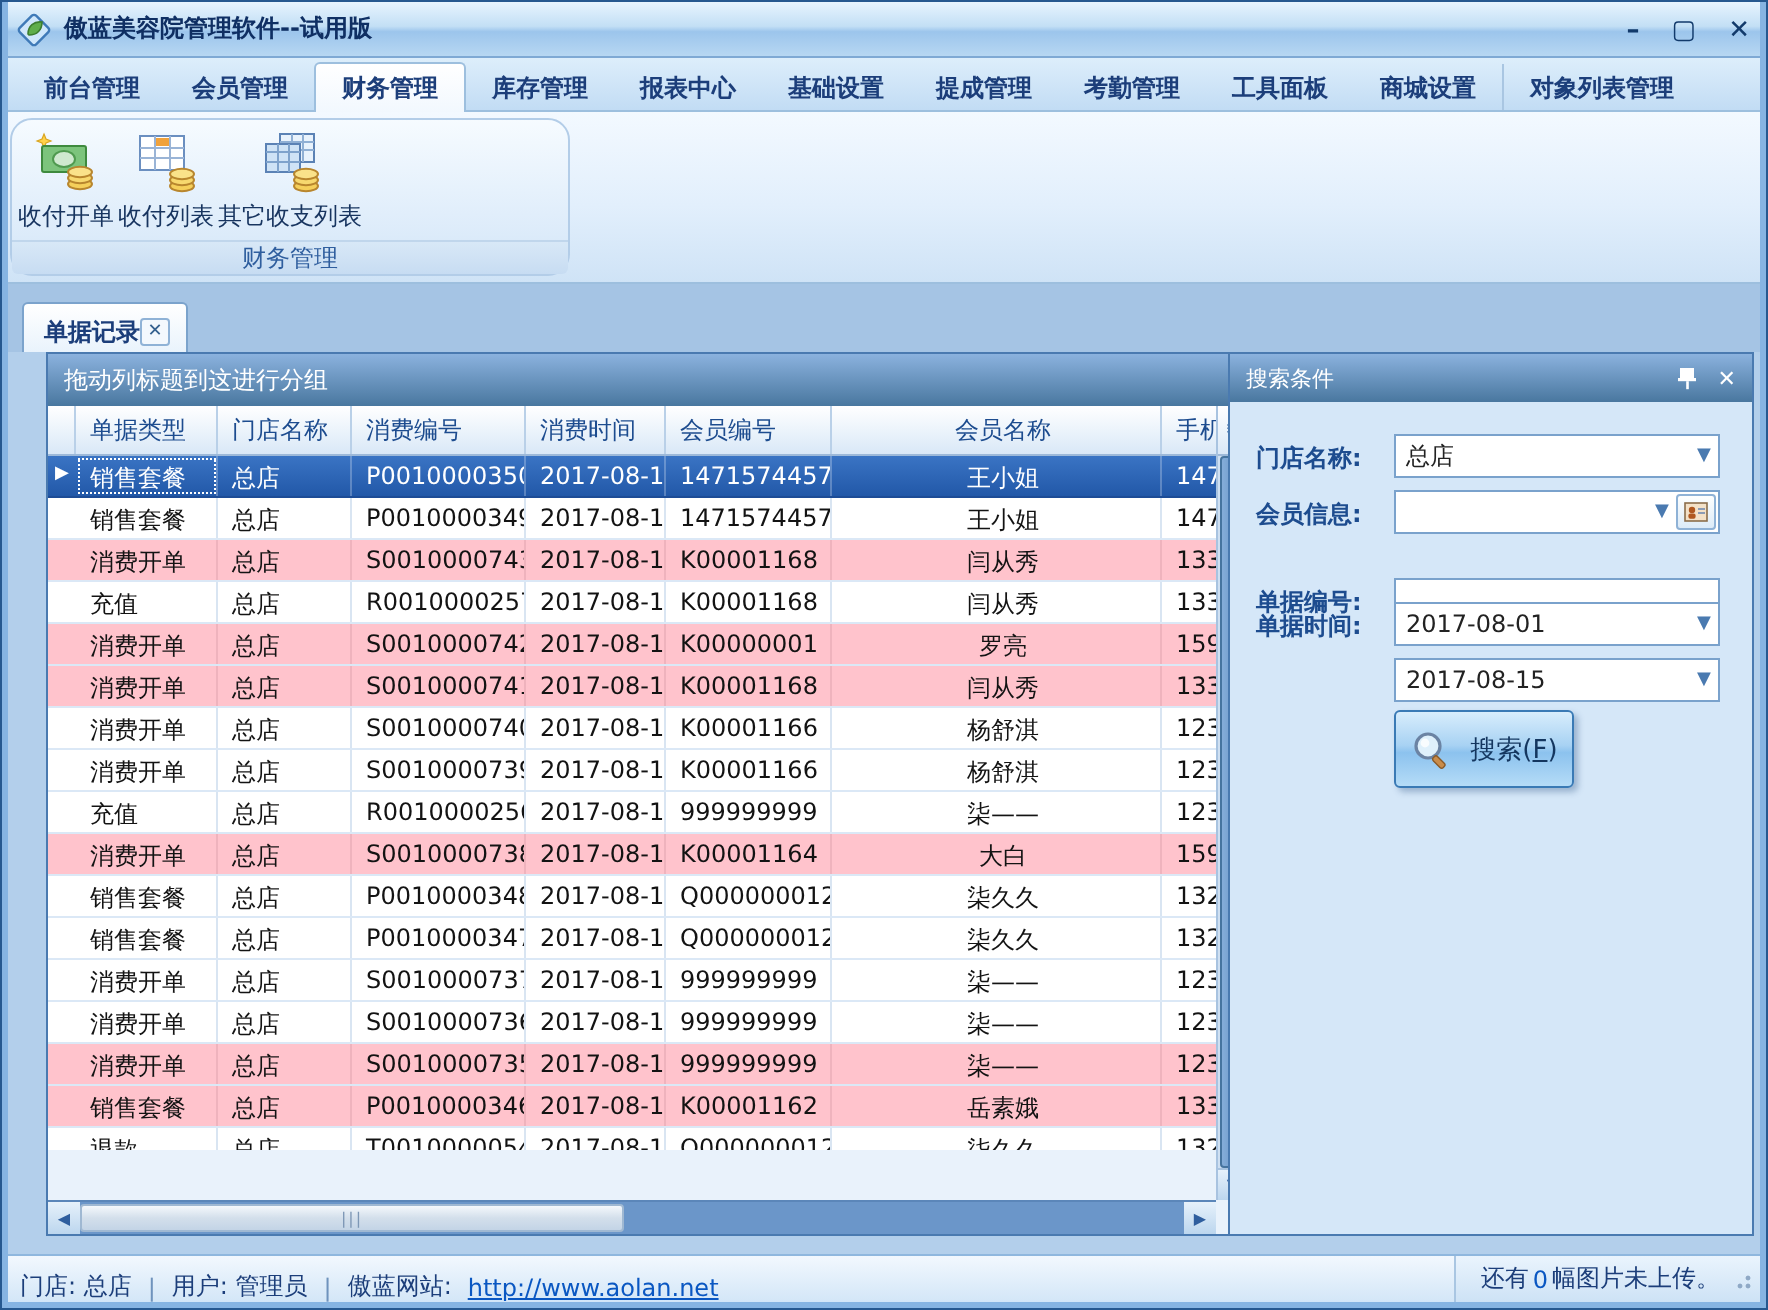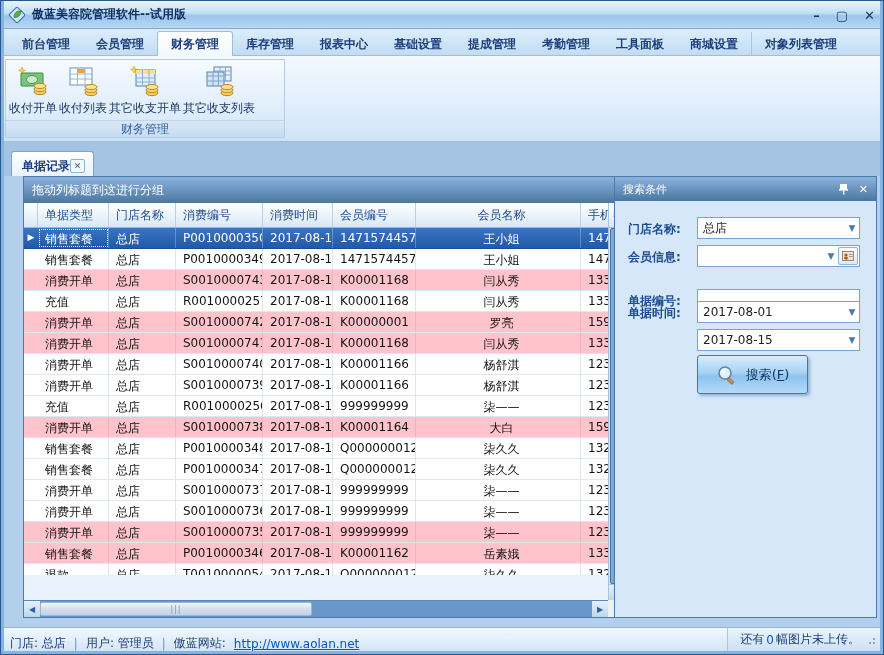--- a/index.html
+++ b/index.html
@@ -19,21 +19,21 @@
   .menubar{position:absolute;left:0;top:28px;width:884px;height:27px;
     background:linear-gradient(180deg,#ddeefb,#c2dcf4);border-bottom:1px solid #9dbfde;
     display:flex;align-items:flex-end;padding-left:8px;}
   .mtab{height:23px;padding:4px 13px 0 13px;font-size:12px;font-weight:bold;color:#1c3e7a;white-space:nowrap;}
   .mtab.active{background:linear-gradient(180deg,#ffffff,#f2f8fe);border:1px solid #9dbfde;border-bottom:none;
     border-radius:3px 3px 0 0;margin-bottom:-1px;height:25px;}
   .mtab.sep{border-left:1px solid #a9c6e2;}
   
   .ribbon{position:absolute;left:0;top:55px;width:884px;height:86px;
     background:linear-gradient(180deg,#f3f9ff 0%,#e2effc 55%,#cfe3f6 100%);border-bottom:1px solid #9dbfde;}
-  .rgroup{position:absolute;left:4px;top:3px;width:280px;height:79px;border:1px solid #b3cde8;border-radius:1px;
+  .rgroup{position:absolute;left:4px;top:3px;width:280px;height:79px;border:1px solid #b3cde8;border-radius:11px;
     background:linear-gradient(180deg,#f6fbff,#dcebfa 75%,#cfe2f5 100%);display:flex;flex-direction:column;}
   .rtools{flex:1;display:flex;align-items:flex-start;padding:2px 2px 0 2px;}
   .rtool{display:flex;flex-direction:column;align-items:center;padding:2px 1px;cursor:default;}
   .rtool svg{width:34px;height:34px;}
   .rtool .rlabel{font-size:12px;color:#17345f;margin-top:2px;white-space:nowrap;}
   .rgroup-label{height:17px;text-align:center;font-size:12px;color:#2f5e9e;
     background:linear-gradient(180deg,#d8e8f7,#c7dcf2);border-top:1px solid #c0d6ec;border-radius:0 0 3px 3px;}
   
   .doctab{position:absolute;left:10px;top:150px;height:25px;padding:4px 8px 0 10px;
     background:linear-gradient(180deg,#ffffff,#e9f3fc);border:1px solid #7ba3cc;border-bottom:none;
@@ -90,21 +90,21 @@
   .sfield{position:absolute;left:0;width:100%;height:22px;}
   .sf-label{position:absolute;left:13px;top:4px;font-size:12px;font-weight:bold;color:#1d4c8f;}
   .sf-ctrl{position:absolute;left:82px;top:0;width:163px;height:22px;background:#ffffff;border:1px solid #7aa2cc;
     display:flex;align-items:center;}
   .sf-value{flex:1;font-size:12px;color:#222;padding-left:5px;overflow:hidden;white-space:nowrap;}
   .dd-arrow{width:14px;text-align:center;color:#4a7ab0;font-size:9px;}
   .sf-input{position:absolute;left:82px;top:0;width:163px;height:22px;border:1px solid #7aa2cc;background:#fff;
     font-size:12px;padding-left:5px;color:#222;}
   .member-btn{width:20px;height:18px;margin-right:1px;border:1px solid #8fb2d6;border-radius:2px;
     background:linear-gradient(180deg,#fdfefe,#dcebf8);display:flex;align-items:center;justify-content:center;}
-  .search-btn{position:absolute;left:82px;top:178px;width:111px;height:39px;
+  .search-btn{position:absolute;left:82px;top:178px;width:90px;height:39px;
     background:linear-gradient(180deg,#d8edfc 0%,#a8d2f3 45%,#8cc2ee 55%,#b5dcf7 100%);
     border:1px solid #3a7ab5;border-radius:3px;box-shadow:2px 2px 3px rgba(40,80,130,.35);
     display:flex;align-items:center;justify-content:center;gap:8px;font-size:13px;color:#14365f;}
   
   .statusbar{position:absolute;left:1px;right:1px;bottom:3px;height:24px;
     background:linear-gradient(180deg,#f2f8fe,#d3e6f7);border-top:1px solid #8fb7de;
     display:flex;align-items:center;font-size:12px;color:#1c3e7a;}
   .sb-left{display:flex;align-items:center;padding-left:8px;gap:8px;white-space:nowrap;margin-top:8px;}
   .sb-sep{color:#6f93bd;}
   .sb-link{color:#0a57c2;text-decoration:underline;}
@@ -176,34 +176,20 @@
       <g stroke="#b8862e">
                 <ellipse cx="25" cy="29" rx="6" ry="2.6" fill="#f5cf5a"></ellipse>
                 <ellipse cx="25" cy="26" rx="6" ry="2.6" fill="#f7d86e"></ellipse>
                 <ellipse cx="25" cy="23" rx="6" ry="2.6" fill="#fae28a"></ellipse>
               </g>
     </svg>
             <span class="rlabel">收付列表</span>
           </div>
           <div class="rtool">
             <svg viewBox="0 0 34 34">
-      <path d="M6 2 l1 2.5 2.5 1 -2.5 1 -1 2.5 -1-2.5 -2.5-1 2.5-1z" fill="#ffd24a" stroke="#d9a520" stroke-width="0.6"></path>
-      <rect x="8" y="6" width="19" height="16" fill="#dfeefb" stroke="#5b82b5"></rect>
-      <rect x="8" y="6" width="19" height="4" fill="#f6e08a"></rect>
-      <path d="M8 14 h19 M8 18 h19 M14.5 6 v16 M21 6 v16" stroke="#8fafd4" fill="none"></path>
-      <g stroke="#b8862e">
-                <ellipse cx="24" cy="29" rx="6" ry="2.6" fill="#f5cf5a"></ellipse>
-                <ellipse cx="24" cy="26" rx="6" ry="2.6" fill="#f7d86e"></ellipse>
-                <ellipse cx="24" cy="23" rx="6" ry="2.6" fill="#fae28a"></ellipse>
-              </g>
-    </svg>
-            <span class="rlabel">其它收支开单</span>
-          </div>
-          <div class="rtool">
-            <svg viewBox="0 0 34 34">
       <rect x="12" y="3" width="17" height="14" fill="#e8f2fc" stroke="#5b82b5"></rect>
       <path d="M12 7 h17 M12 11 h17 M18 3 v14 M23.5 3 v14" stroke="#8fafd4" fill="none"></path>
       <rect x="5" y="8" width="17" height="14" fill="#cfe3f6" stroke="#5b82b5"></rect>
       <path d="M5 12 h17 M5 17 h17 M11 8 v14 M16.5 8 v14" stroke="#7fa3cc" fill="none"></path>
       <g stroke="#b8862e">
                 <ellipse cx="25" cy="29" rx="6" ry="2.6" fill="#f5cf5a"></ellipse>
                 <ellipse cx="25" cy="26" rx="6" ry="2.6" fill="#f7d86e"></ellipse>
                 <ellipse cx="25" cy="23" rx="6" ry="2.6" fill="#fae28a"></ellipse>
               </g>
     </svg>

